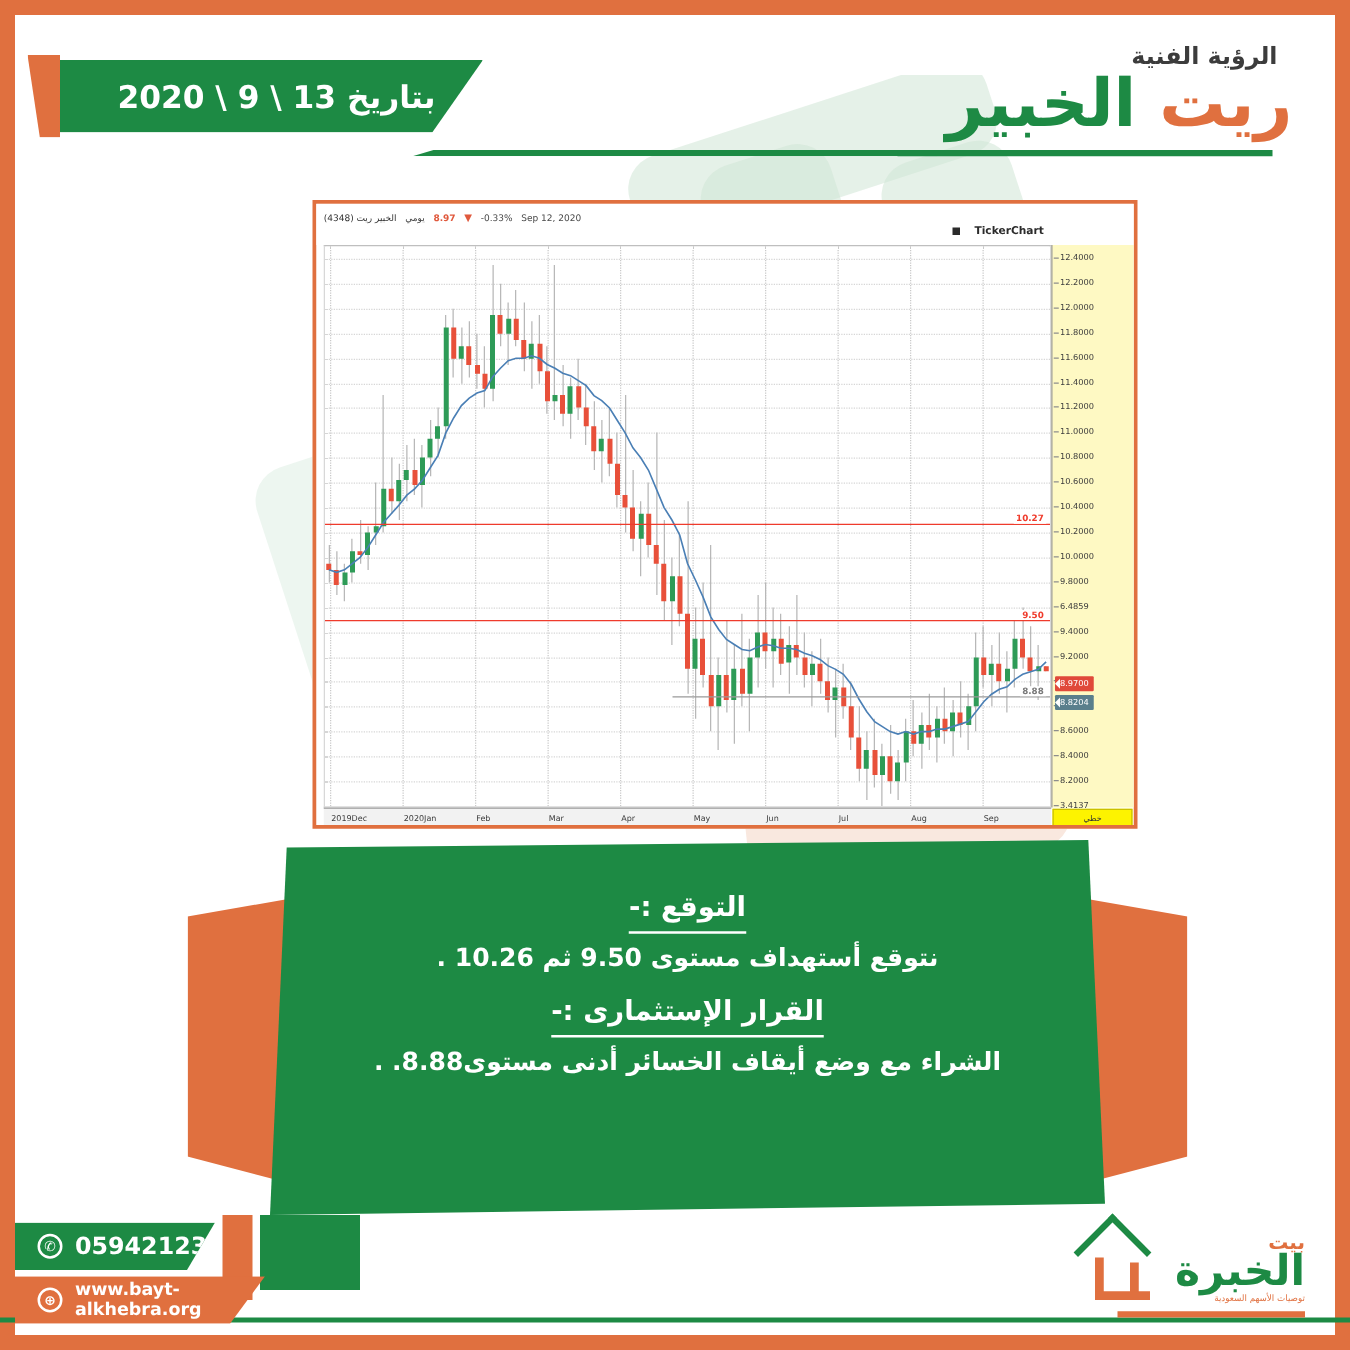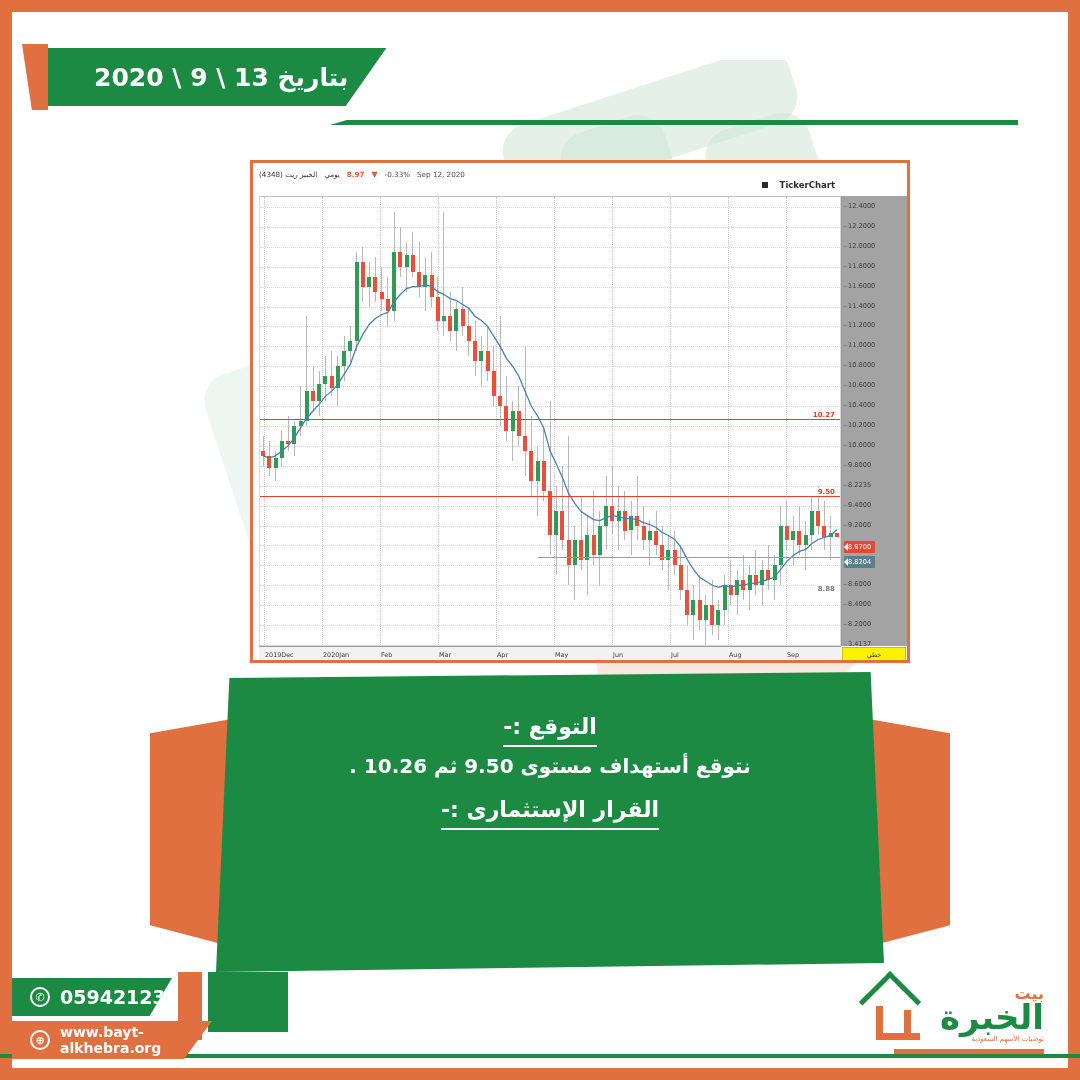--- a/index.html
+++ b/index.html
@@ -92,21 +92,21 @@
   .plot {
     position:absolute; left:6px; top:0; right:66px; bottom:18px;
     background:#fff; border:1px solid #d8d8d8; border-top:1px solid #bfbfbf; overflow:hidden;
   }
   .plot .vgrid, .plot .hgrid { position:absolute; }
   .plot .vgrid { top:0; bottom:0; width:0; border-left:1px dotted #c9c9c9; }
   .plot .hgrid { left:0; right:0; height:0; border-top:1px dotted #d6d6d6; }
 
   .yaxis {
     position:absolute; right:0; top:0; width:66px; bottom:18px;
-    background:#a3a3a3; border-left:1px solid #9a9a9a;
+    background:#fef9c3; border-left:1px solid #9a9a9a;
     font-size:6.6px; color:#3c3c3c;
   }
   .yaxis .tk { position:absolute; left:6px; transform:translateY(-50%); white-space:nowrap; }
   .yaxis .tk::before {
     content:""; position:absolute; left:-5px; top:50%; width:4px; height:0;
     border-top:1px solid #8d8d8d;
   }
   .ybadge {
     position:absolute; left:2px; transform:translateY(-50%);
     font-size:6.6px; color:#fff; padding:2px 4px; border-radius:1px; white-space:nowrap;
@@ -132,21 +132,21 @@
   }
 
   
   .lvl { position:absolute; left:0; right:0; height:0; }
   .lvl.res { border-top:1.6px solid #ef3b2c; }
   .lvl.sup { border-top:1.6px solid #9a9a9a; }
   .lvl .lbl {
     position:absolute; right:3px; top:-9px; font-size:7px; font-weight:bold; color:#ef3b2c;
     background:#fff; padding:0 2px;
   }
-  .lvl.sup .lbl { color:#7a7a7a;margin-top:36px; }
+  .lvl.sup .lbl { color:#7a7a7a; }
 
   .candle { position:absolute; width:4px; }
   .candle .wick { position:absolute; left:1.5px; width:1px; background:#b8b8b8; }
   .candle .body { position:absolute; left:0; width:4px; border-radius:0; }
   .candle.up   .body { background:#2e9b57; }
   .candle.down .body { background:#e8503a; }
 
   .ema-svg { position:absolute; left:0; top:0; width:100%; height:100%; }
 
   
@@ -238,20 +238,27 @@
   <div class="frame-bottom"></div>
   <div class="frame-left"></div>
   <div class="frame-right"></div>
   <div class="frame-inner-b"></div>
 
   <div class="date-tab"></div>
   <div class="date-ribbon">بتاريخ 13 \ 9 \ 2020</div>
   <div class="header-rule"></div>
   <div class="header-rule2"></div>
 
+  <div class="brand">
+    <div class="sub">الرؤية الفنية</div>
+    <div class="main">
+      <span class="b">ريت</span>
+      <span class="a">الخبير</span>
+    </div>
+  </div>
 
   <div class="chart-card">
 
     <div class="chart-head">
       <div class="ch-line1">
         <span class="ch-sym">الخبير ريت (4348)</span>
         <span>يومي</span>
         <span class="ch-last">8.97</span>
         <span class="ch-arrow">▼</span>
         <span class="ch-chg">-0.33%</span>
@@ -691,21 +698,21 @@
           <div class="tk" style="top: 89.6px;">11.6000</div>
           <div class="tk" style="top: 109.511px;">11.4000</div>
           <div class="tk" style="top: 129.422px;">11.2000</div>
           <div class="tk" style="top: 149.333px;">11.0000</div>
           <div class="tk" style="top: 169.244px;">10.8000</div>
           <div class="tk" style="top: 189.156px;">10.6000</div>
           <div class="tk" style="top: 209.067px;">10.4000</div>
           <div class="tk" style="top: 228.978px;">10.2000</div>
           <div class="tk" style="top: 248.889px;">10.0000</div>
           <div class="tk" style="top: 268.8px;">9.8000</div>
-          <div class="tk" style="top: 288.711px;">8.2235</div>
+          <div class="tk" style="top: 288.711px;">6.4859</div>
           <div class="tk" style="top: 308.622px;">9.4000</div>
           <div class="tk" style="top: 328.533px;">9.2000</div>
           <div class="tk" style="top: 348.444px;">9.0000</div>
           <div class="tk" style="top: 368.356px;">8.8000</div>
           <div class="tk" style="top: 388.267px;">8.6000</div>
           <div class="tk" style="top: 408.178px;">8.4000</div>
           <div class="tk" style="top: 428.089px;">8.2000</div>
           <div class="tk" style="top: 448px;">3.4137</div>
           <div class="ybadge red" style="top: 351.431px;">8.9700</div>
           <div class="ybadge blue" style="top: 366.325px;">8.8204</div>
@@ -726,20 +733,21 @@
     </div>
   </div>
 
   <div class="panel-shape">
     <div class="wing-l"></div>
     <div class="wing-r"></div>
     <div class="panel">
       <div class="hd">التوقع :-</div>
       <div class="ln small">نتوقع أستهداف مستوى 9.50 ثم 10.26 .</div>
       <div class="hd">القرار الإستثمارى :-</div>
+      <div class="ln small">الشراء مع وضع أيقاف الخسائر أدنى  مستوى8.88. .</div>
     </div>
   </div>
 
   <div class="foot-block-o"></div>
   <div class="foot-block-g"></div>
 
   <div class="foot-wa">
     <span class="foot-ico">✆</span>
     <span>0594212312</span>
   </div>

